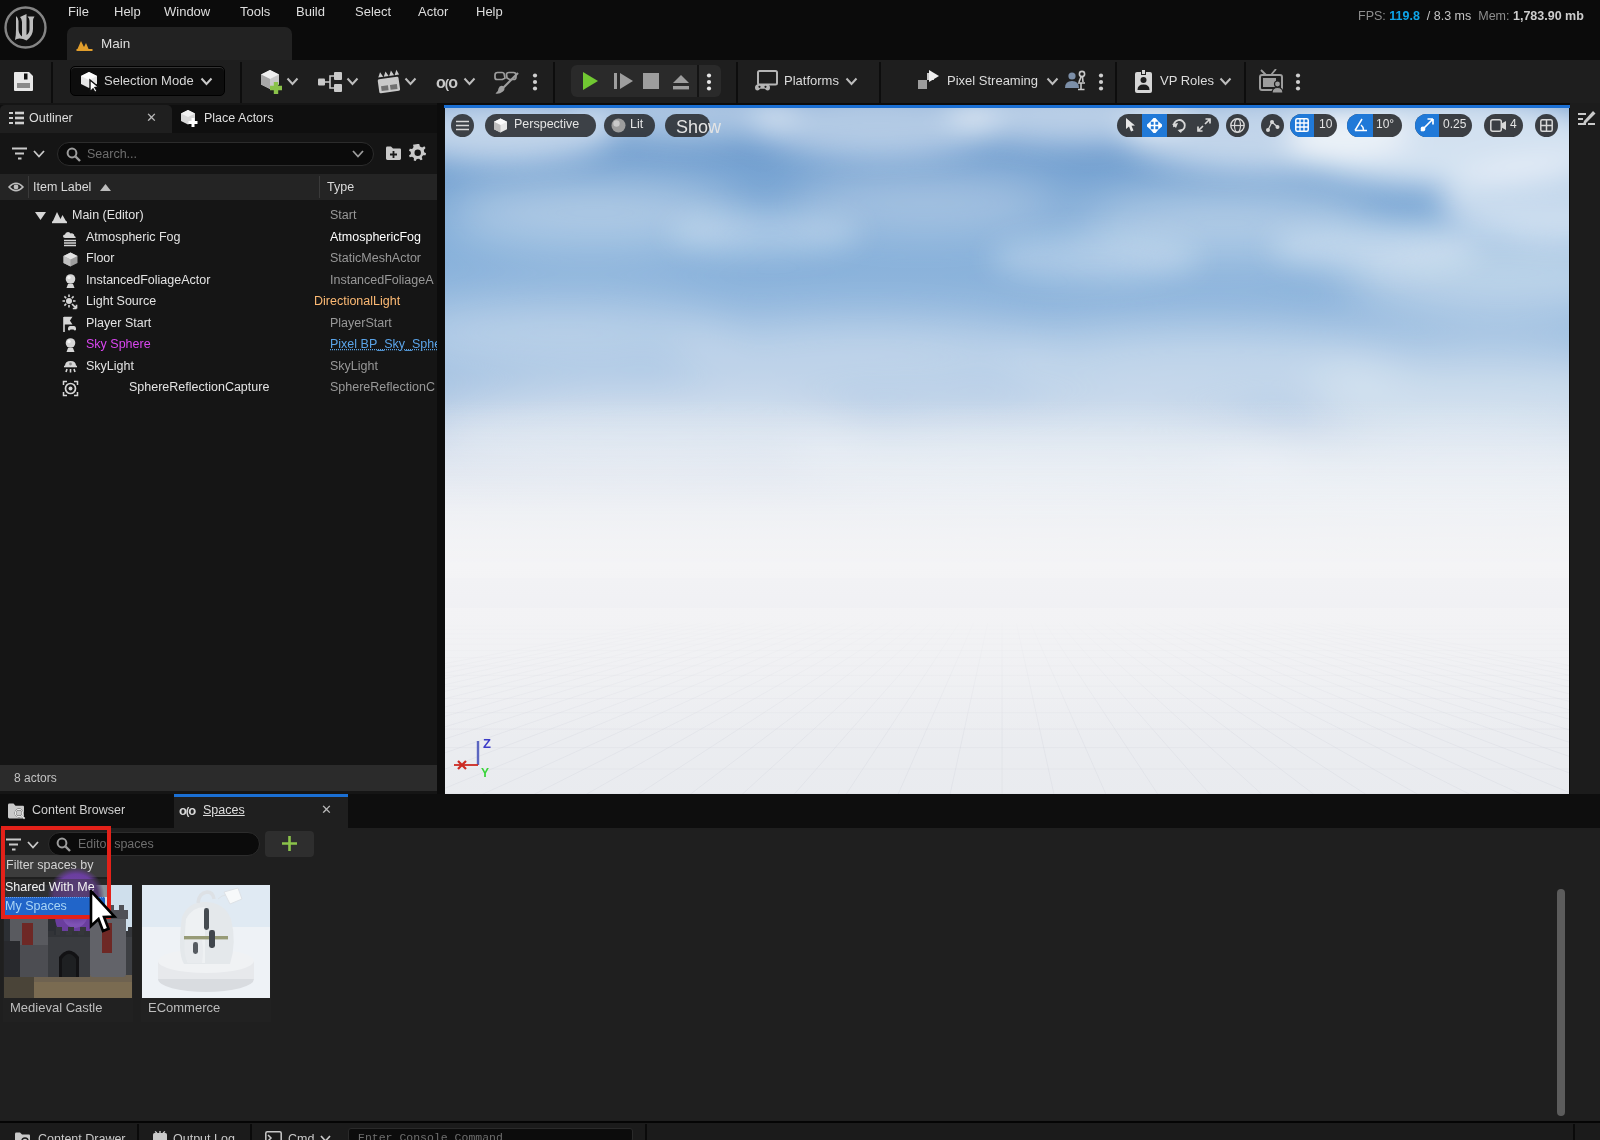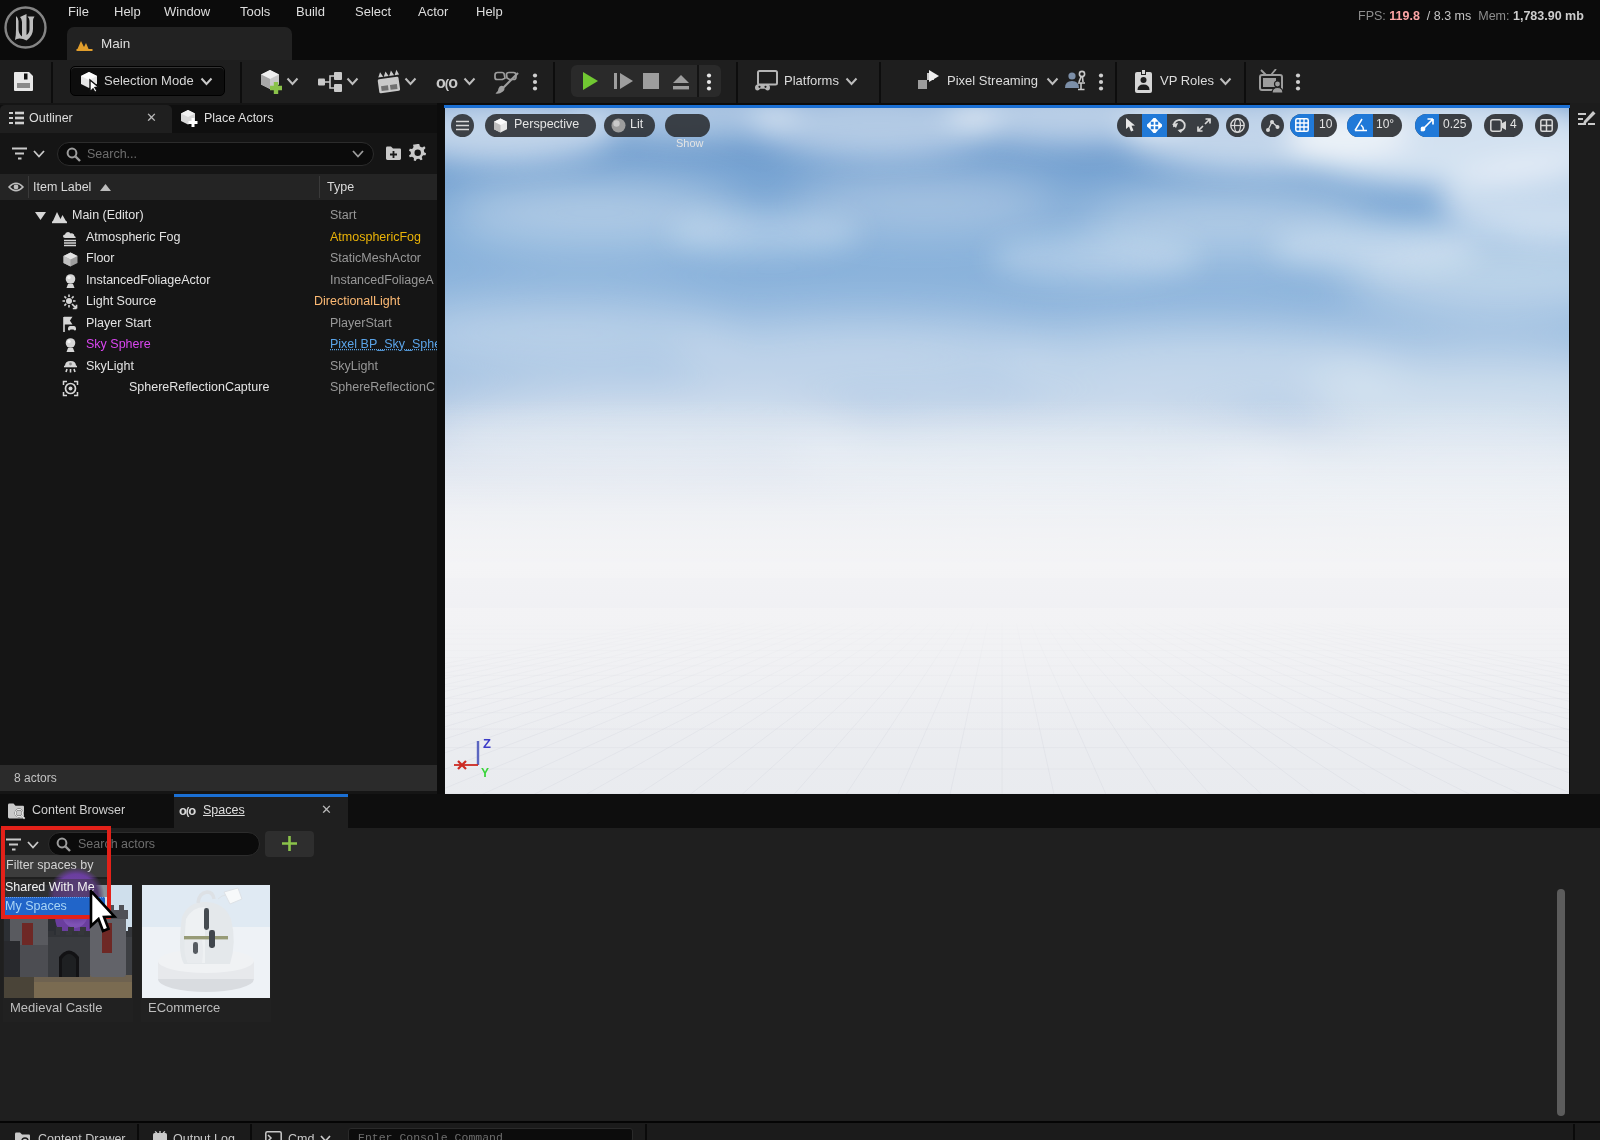--- a/index.html
+++ b/index.html
@@ -20,21 +20,21 @@
     <path d="M13 11 Q15.5 13 15.5 16 L15.5 24 Q15.5 29 19 31.5 L19 17 Q19 14 17 12 L23.5 9 L23.5 30 Q26.5 28 26.5 24 L26.5 16 Q26.5 13 24.5 11.5 L31.5 11.5 Q30 13.5 30 16 L30 24 Q30 31 23.5 35.5 Q20 33.5 16.5 33.5 Q13.5 33.5 12 35 Q13 31 13 24 Z" fill="#bdbdbd"></path>
   </svg>
   <div class="abs txt" style="left:68px;top:4px;">File</div>
   <div class="abs txt" style="left:114px;top:4px;">Help</div>
   <div class="abs txt" style="left:164px;top:4px;">Window</div>
   <div class="abs txt" style="left:240px;top:4px;">Tools</div>
   <div class="abs txt" style="left:296px;top:4px;">Build</div>
   <div class="abs txt" style="left:355px;top:4px;">Select</div>
   <div class="abs txt" style="left:418px;top:4px;">Actor</div>
   <div class="abs txt" style="left:476px;top:4px;">Help</div>
-  <div class="abs" style="left:1358px;top:9px;font-size:12.5px;color:#8e8e8e;">FPS: <b style="color:#fca5a5;">119.8</b>&nbsp; <span style="color:#c4c4c4;">/ 8.3 ms</span>&nbsp; Mem: <b style="color:#cdcdcd;">1,783.90 mb</b></div>
+  <div class="abs" style="left:1358px;top:9px;font-size:12.5px;color:#8e8e8e;">FPS: <b style="color:#0ea5e9;">119.8</b>&nbsp; <span style="color:#c4c4c4;">/ 8.3 ms</span>&nbsp; Mem: <b style="color:#cdcdcd;">1,783.90 mb</b></div>
 
   <div class="abs" style="left:0;top:26px;width:1600px;height:34px;background:#0b0b0b;"></div>
   <div class="abs" style="left:67px;top:27px;width:225px;height:33px;background:#222222;border-radius:7px 7px 0 0;"></div>
   <svg class="abs" style="left:76px;top:37px;" width="17" height="15" viewBox="0 0 17 15">
     <path d="M1 13 L5 4 L8 10 L10 6 L13 13 Z" fill="#e19e2c"></path>
     <rect x="0.5" y="12" width="16" height="2" fill="#e19e2c"></rect>
   </svg>
   <div class="abs txt" style="left:101px;top:36px;font-size:13.5px;">Main</div>
 
   <div class="abs" style="left:0;top:60px;width:1600px;height:43px;background:#1e1e1e;"></div>
@@ -258,21 +258,21 @@
       </div>
       <div class="abs" style="left:72px;top:208px;font-size:12.5px;color:#e3e3e3;white-space:nowrap;">Main (Editor)</div>
       <div class="abs" style="left:330px;top:208px;font-size:12.5px;color:#989898;white-space:nowrap;overflow:hidden;width:107px;">Start</div>
       <div class="abs" style="left:62px;top:229.5px;width:17px;height:17px;">
         <svg width="17" height="17" viewBox="0 0 17 17" style="position:absolute;left:0;top:0;">
           <path d="M3 8 Q1 8 1 6.3 Q1 4.5 3 4.5 Q3.3 2 6 2 Q8 2 8.6 3.6 Q9.5 3 10.7 3.4 Q12.6 4 12.3 6 Q14 6.4 13.7 8 Z" fill="#d6d6d6"></path>
           <path d="M2 10.5 L14 10.5 M2 13 L14 13 M2 15.5 L14 15.5" stroke="#d6d6d6" stroke-width="1.7"></path>
         </svg>
       </div>
       <div class="abs" style="left:86px;top:229.5px;font-size:12.5px;color:#e3e3e3;white-space:nowrap;">Atmospheric Fog</div>
-      <div class="abs" style="left:330px;top:229.5px;font-size:12.5px;color:#eab308;white-space:nowrap;overflow:hidden;width:107px;">AtmosphericFog</div>
+      <div class="abs" style="left:330px;top:229.5px;font-size:12.5px;color:#ffffff;white-space:nowrap;overflow:hidden;width:107px;">AtmosphericFog</div>
       <div class="abs" style="left:62px;top:251px;width:17px;height:17px;">
         <svg width="17" height="17" viewBox="0 0 17 17" style="position:absolute;left:0;top:0;">
           <path d="M8.5 1.5 L15.5 5 L15.5 12 L8.5 15.5 L1.5 12 L1.5 5 Z" fill="#9d9d9d"></path>
           <path d="M8.5 1.5 L15.5 5 L8.5 8.5 L1.5 5 Z" fill="#e3e3e3"></path>
           <path d="M8.5 8.5 L8.5 15.5 L1.5 12 L1.5 5 Z" fill="#c0c0c0"></path>
         </svg>
       </div>
       <div class="abs" style="left:86px;top:251px;font-size:12.5px;color:#e3e3e3;white-space:nowrap;">Floor</div>
       <div class="abs" style="left:330px;top:251px;font-size:12.5px;color:#989898;white-space:nowrap;overflow:hidden;width:107px;">StaticMeshActor</div>
       <div class="abs" style="left:62px;top:272.5px;width:17px;height:17px;">
@@ -469,21 +469,21 @@
       <path d="M7.5 7 L7.5 14.5 L1 11.2 L1 3.8 Z" fill="#bdbdbd"></path>
     </svg>
     <div class="abs" style="left:70px;top:13px;font-size:12.5px;color:#e4e4e4;">Perspective</div>
     <div class="abs" style="left:160px;top:10px;width:51px;height:23px;background:rgba(42,44,48,0.88);border-radius:11.5px;"></div>
     <svg class="abs" style="left:167px;top:14px;" width="15" height="15" viewBox="0 0 15 15">
         <circle cx="7.5" cy="7.5" r="7" fill="#9d9d9d"></circle>
         <circle cx="5.5" cy="5.5" r="3.2" fill="#c9c9c9"></circle>
       </svg>
     <div class="abs" style="left:186px;top:13px;font-size:12.5px;color:#e4e4e4;">Lit</div>
     <div class="abs" style="left:221px;top:10px;width:45px;height:23px;background:rgba(42,44,48,0.88);border-radius:11.5px;"></div>
-    <div class="abs" style="left:232px;top:13px;font-size:11px;color:#e4e4e4;margin-top:20px;">Show</div>
+    <div class="abs" style="left:232px;top:13px;font-size:18px;color:#e4e4e4;">Show</div>
 
     <div class="abs" style="left:673px;top:10px;width:102px;height:23px;background:rgba(42,44,48,0.9);border-radius:11.5px;overflow:hidden;">
       <div class="abs" style="left:25px;top:0;width:25px;height:23px;background:#2079d8;"></div>
     </div>
     <svg class="abs" style="left:681px;top:14px;" width="12" height="15" viewBox="0 0 12 15">
         <path d="M1 0 L1 11 L4 8.5 L6 13.5 L8.5 12.5 L6.5 7.8 L10 7.5 Z" fill="#e8e8e8"></path>
       </svg>
     <svg class="abs" style="left:703px;top:14px;" width="15" height="15" viewBox="0 0 15 15">
         <path d="M7.5 0 L10 3 L5 3 Z M7.5 15 L5 12 L10 12 Z M0 7.5 L3 5 L3 10 Z M15 7.5 L12 5 L12 10 Z M7.5 2 L7.5 13 M2 7.5 L13 7.5" stroke="#fff" stroke-width="1.6" fill="#fff"></path>
       </svg>
@@ -577,21 +577,21 @@
     <path d="M0 1.5 L15 1.5 M3 6.5 L12 6.5 M6 11.5 L9.5 11.5" stroke="#c9c9c9" stroke-width="2"></path>
   </svg>
   <svg class="abs" style="left:27px;top:841px;" width="12" height="8" viewBox="0 0 12 8">
       <path d="M1 1 L6 6.5 L11 1" stroke="#c9c9c9" stroke-width="1.8" fill="none"></path>
     </svg>
   <div class="abs" style="left:48px;top:832px;width:212px;height:24px;background:#0b0b0b;border:1px solid #2c2c2c;border-radius:12px;"></div>
   <svg class="abs" style="left:56px;top:837px;" width="15" height="15" viewBox="0 0 15 15">
       <circle cx="6" cy="6" r="4.4" fill="none" stroke="#9d9d9d" stroke-width="2"></circle>
       <path d="M9.5 9.5 L14 14" stroke="#9d9d9d" stroke-width="2.4"></path>
     </svg>
-  <div class="abs" style="left:78px;top:837px;font-size:12.5px;color:#6e6e6e;">Search actors</div>
+  <div class="abs" style="left:78px;top:837px;font-size:12.5px;color:#6e6e6e;">Editor spaces</div>
   <div class="abs" style="left:265px;top:831px;width:49px;height:26px;background:#2e2e2e;border-radius:4px;"></div>
   <svg class="abs" style="left:281px;top:835px;" width="17" height="17" viewBox="0 0 17 17">
       <path d="M8.5 1 L8.5 16 M1 8.5 L16 8.5" stroke="#8bc34a" stroke-width="2.6"></path>
     </svg>
 
   <div class="abs" style="left:3px;top:884px;width:130px;height:138px;background:#212121;"></div>
   <svg class="abs" style="left:4px;top:885px;" width="128" height="113" viewBox="0 0 128 113">
     <rect width="128" height="113" fill="#bdd0e0"></rect>
     <rect x="84" y="0" width="44" height="113" fill="#cfdfec"></rect>
     <rect x="0" y="0" width="56" height="62" fill="#2c2f34"></rect>

